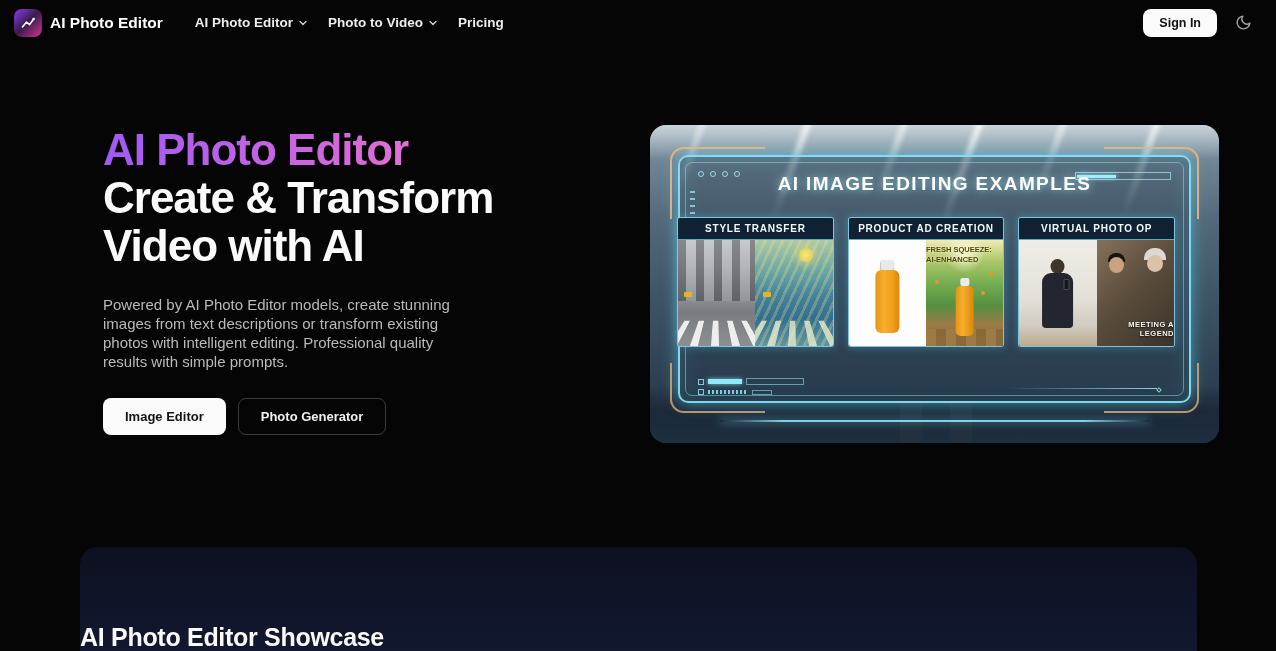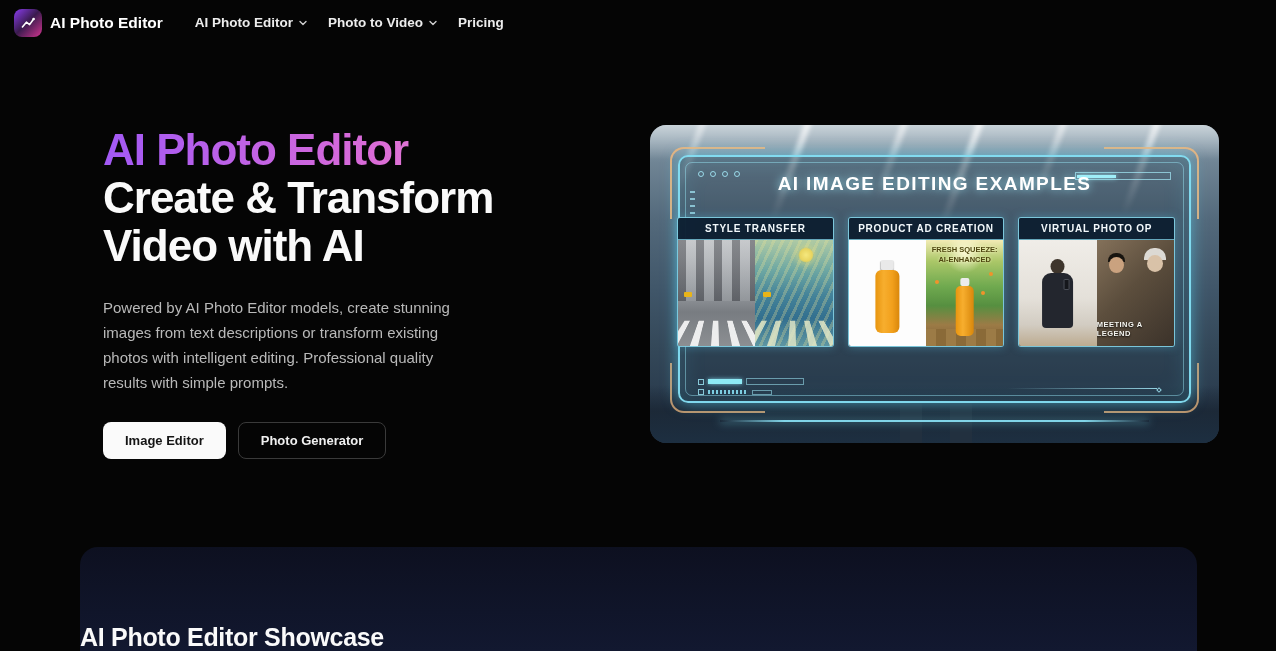--- a/index.html
+++ b/index.html
@@ -26,21 +26,21 @@
   .theme-btn { background:none; border:none; cursor:pointer; display:flex; align-items:center;
                padding:4px; margin-right:6px; }
 
   
   .hero-text { position:absolute; left:103px; top:126px; width:480px; }
   .hero-title { font-weight:bold; font-size:44px; line-height:48px; letter-spacing:-1px; color:#fafafa; }
   .hero-title .grad { display:block;
       background:linear-gradient(90deg,#a259f5 0%,#d96ad8 55%,#f79cc9 100%);
       -webkit-background-clip:text; background-clip:text; color:transparent; }
   .hero-title .line { display:block; }
-  .hero-desc { margin-top:25px; width:360px; color:#b9b9b9; font-size:15px; line-height:25px; }
+  .hero-desc { margin-top:25px; width:360px; color:#b9b9b9; font-size:15px; line-height:19px; }
   .hero-btns { margin-top:27px; display:flex; gap:12px; }
   .btn-primary { background:#fafafa; color:#141414; border:none; border-radius:8px;
                  padding:0 22px; height:37px; font-size:13px; font-weight:600;
                  cursor:pointer; font-family:inherit; }
   .btn-secondary { background:transparent; color:#f0f0f0; border:1px solid #3a3a3a;
                    border-radius:8px; padding:0 22px; height:37px; font-size:13px;
                    font-weight:600; cursor:pointer; font-family:inherit; }
 
   
   .hero-img { position:absolute; left:650px; top:125px; width:569px; height:318px;
@@ -122,21 +122,21 @@
   .bottle { position:absolute; left:50%; bottom:12%; transform:translateX(-50%);
             width:30%; height:60%; border-radius:6px;
             background:linear-gradient(90deg,#e8950f 0%,#f7ae2e 35%,#f2a01c 70%,#d9870b 100%); }
   .bottle-cap { position:absolute; left:50%; bottom:72%; transform:translateX(-50%);
                 width:16%; height:9%; background:#e9e9e9; border-radius:2px;
                 box-shadow:0 1px 1px rgba(0,0,0,.25); }
   .grove { background:linear-gradient(180deg,#f2ebb4 0%,#abc768 20%,#6fa94f 44%,#568f40 62%,#9c7b46 80%,#7b5d34 100%); }
   .grove-glow { position:absolute; top:-8%; left:25%; width:50%; height:40%;
                 background:radial-gradient(circle,rgba(255,252,220,.9),rgba(255,252,220,0) 70%); }
   .orange-dot { position:absolute; width:4px; height:4px; border-radius:50%; background:#f0932b; }
-  .ad-text { position:absolute; top:5px; left:0; width:100%; text-align:center;
+  .ad-text { position:absolute; top:5px; left:0; width:100%; 
              font-size:7.5px; font-weight:bold; line-height:1.3; color:#4f4710;
              text-shadow:0 0 3px rgba(255,255,210,.9); }
   .ad-text span { display:block; }
   .bottle-sm { position:absolute; left:50%; bottom:9%; transform:translateX(-50%);
                width:24%; height:48%; border-radius:5px;
                background:linear-gradient(90deg,#e8950f,#f7ae2e 40%,#d9870b); }
   .bottle-sm-cap { position:absolute; left:50%; bottom:57%; transform:translateX(-50%);
                    width:12%; height:7%; background:#ececec; border-radius:2px; }
   .table-wood { position:absolute; bottom:0; left:0; right:0; height:16%;
                 background:repeating-linear-gradient(90deg,#9c7b46 0 10px,#8a6a38 10px 20px); }
@@ -152,21 +152,21 @@
   .person-phone { position:absolute; top:26%; right:12%; width:6px; height:11px;
                   background:#15171c; border:1px solid #4a4e57; border-radius:1px; }
   .legend-bg { background:linear-gradient(135deg,#84715a 0%,#5c4e3d 45%,#3b322a 100%); }
   .face { position:absolute; border-radius:50%; }
   .face-man { top:16%; left:16%; width:15px; height:16px; background:#caa27f; }
   .hair-man { position:absolute; top:12%; left:15%; width:17px; height:9px;
               border-radius:8px 8px 0 0; background:#17140f; }
   .face-einstein { top:14%; right:14%; width:16px; height:17px; background:#d9c2a8; }
   .hair-einstein { position:absolute; top:8%; right:11%; width:22px; height:12px;
                    border-radius:10px 10px 0 0; background:#dcd9d3; }
-  .legend-caption { position:absolute; bottom:8px; left:0; width:100%; text-align:left;
+  .legend-caption { position:absolute; bottom:8px; left:0; width:100%; text-align:right;
                     color:#f5f5f0; font-size:7.5px; font-weight:bold; letter-spacing:.5px;
                     text-shadow:0 1px 2px rgba(0,0,0,.85); }
 
   
   .hud-readout { position:absolute; left:48px; bottom:48px; display:flex;
                  flex-direction:column; gap:4px; }
   .ro-row { display:flex; align-items:center; gap:4px; }
   .ro-sq { width:6px; height:6px; border:1px solid rgba(160,235,250,.8); }
   .ro-bar { width:34px; height:5px; background:#8eeaf5; box-shadow:0 0 4px rgba(140,230,250,.8); }
   .ro-box { width:58px; height:7px; border:1px solid rgba(160,235,250,.55); }
@@ -210,20 +210,28 @@
           <span>Photo to Video</span>
           <svg width="10" height="10" viewBox="0 0 10 10">
             <polyline points="2,3.5 5,6.5 8,3.5" fill="none" stroke="#cfcfcf" stroke-width="1.4" stroke-linecap="round" stroke-linejoin="round"></polyline>
           </svg>
         </a>
         <a class="nav-link">
           <span>Pricing</span>
         </a>
       </nav>
     </div>
+    <div class="nav-right">
+      <button class="signin-btn">Sign In</button>
+      <button class="theme-btn">
+        <svg width="17" height="17" viewBox="0 0 24 24">
+          <path d="M21 12.8A9 9 0 1 1 11.2 3a7 7 0 0 0 9.8 9.8z" fill="none" stroke="#a3a3a3" stroke-width="2" stroke-linecap="round" stroke-linejoin="round"></path>
+        </svg>
+      </button>
+    </div>
   </header>
 
   <section class="hero-text">
     <h1 class="hero-title">
       <span class="grad">AI Photo Editor</span>
       <span class="line">Create &amp; Transform</span>
       <span class="line">Video with AI</span>
     </h1>
     <p class="hero-desc">Powered by AI Photo Editor models, create stunning images from text descriptions or transform existing photos with intelligent editing. Professional quality results with simple prompts.</p>
     <div class="hero-btns">

